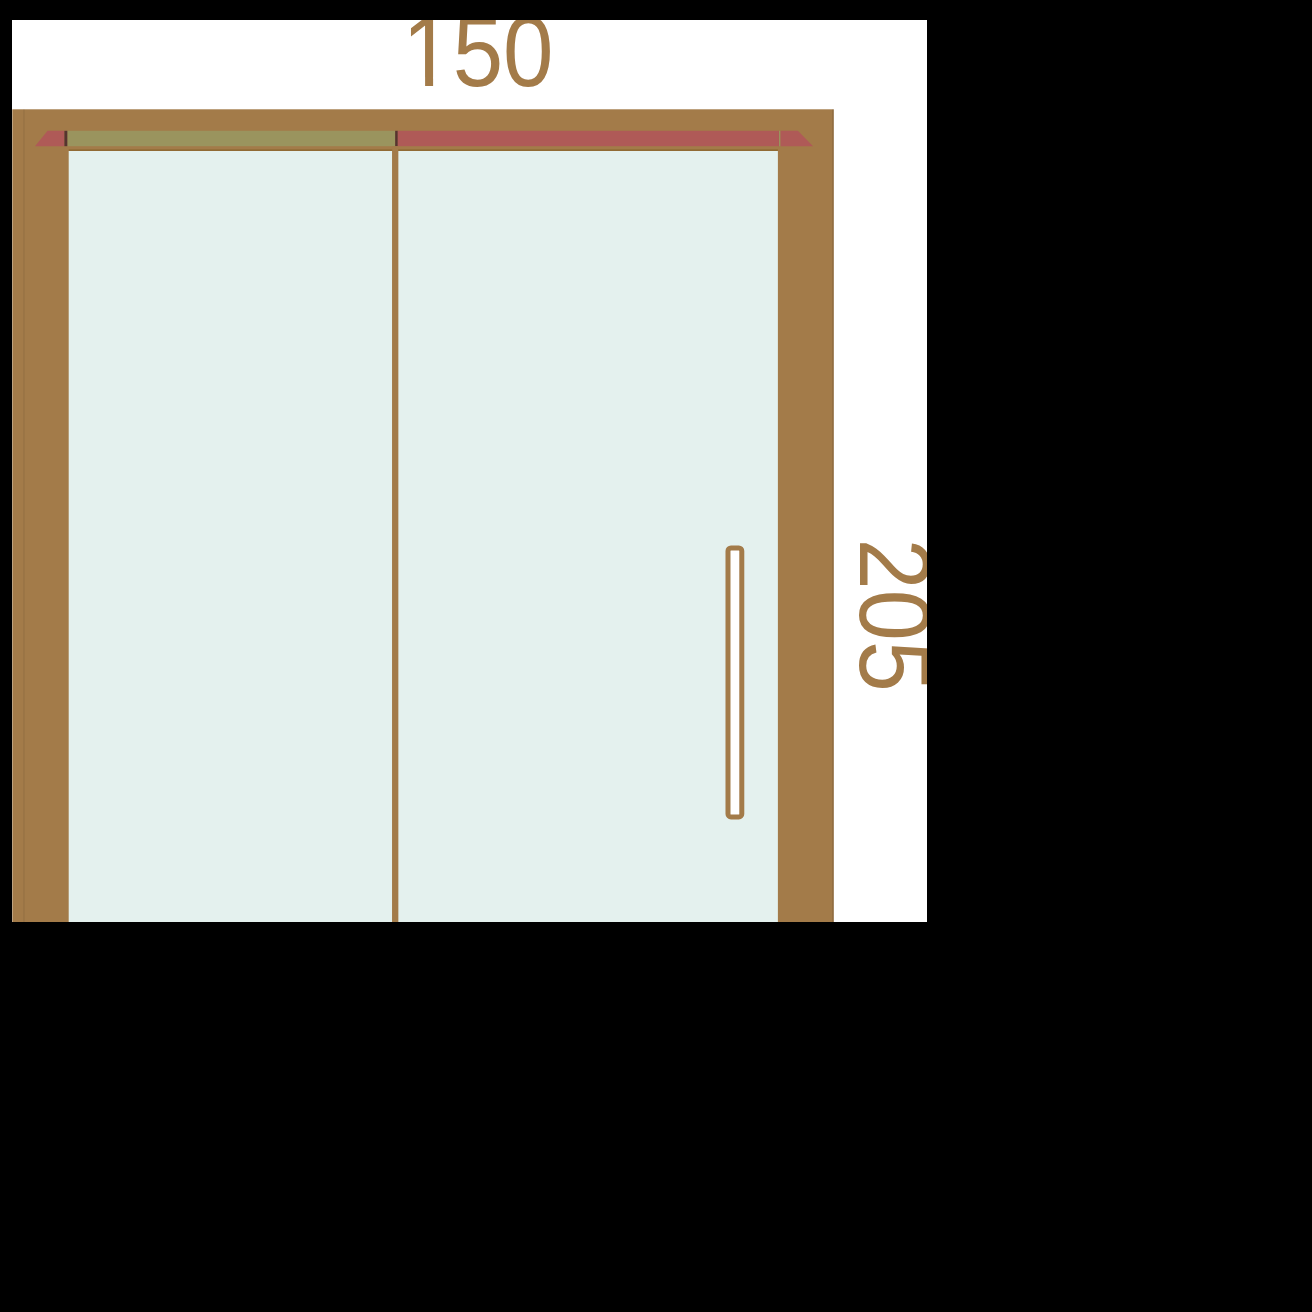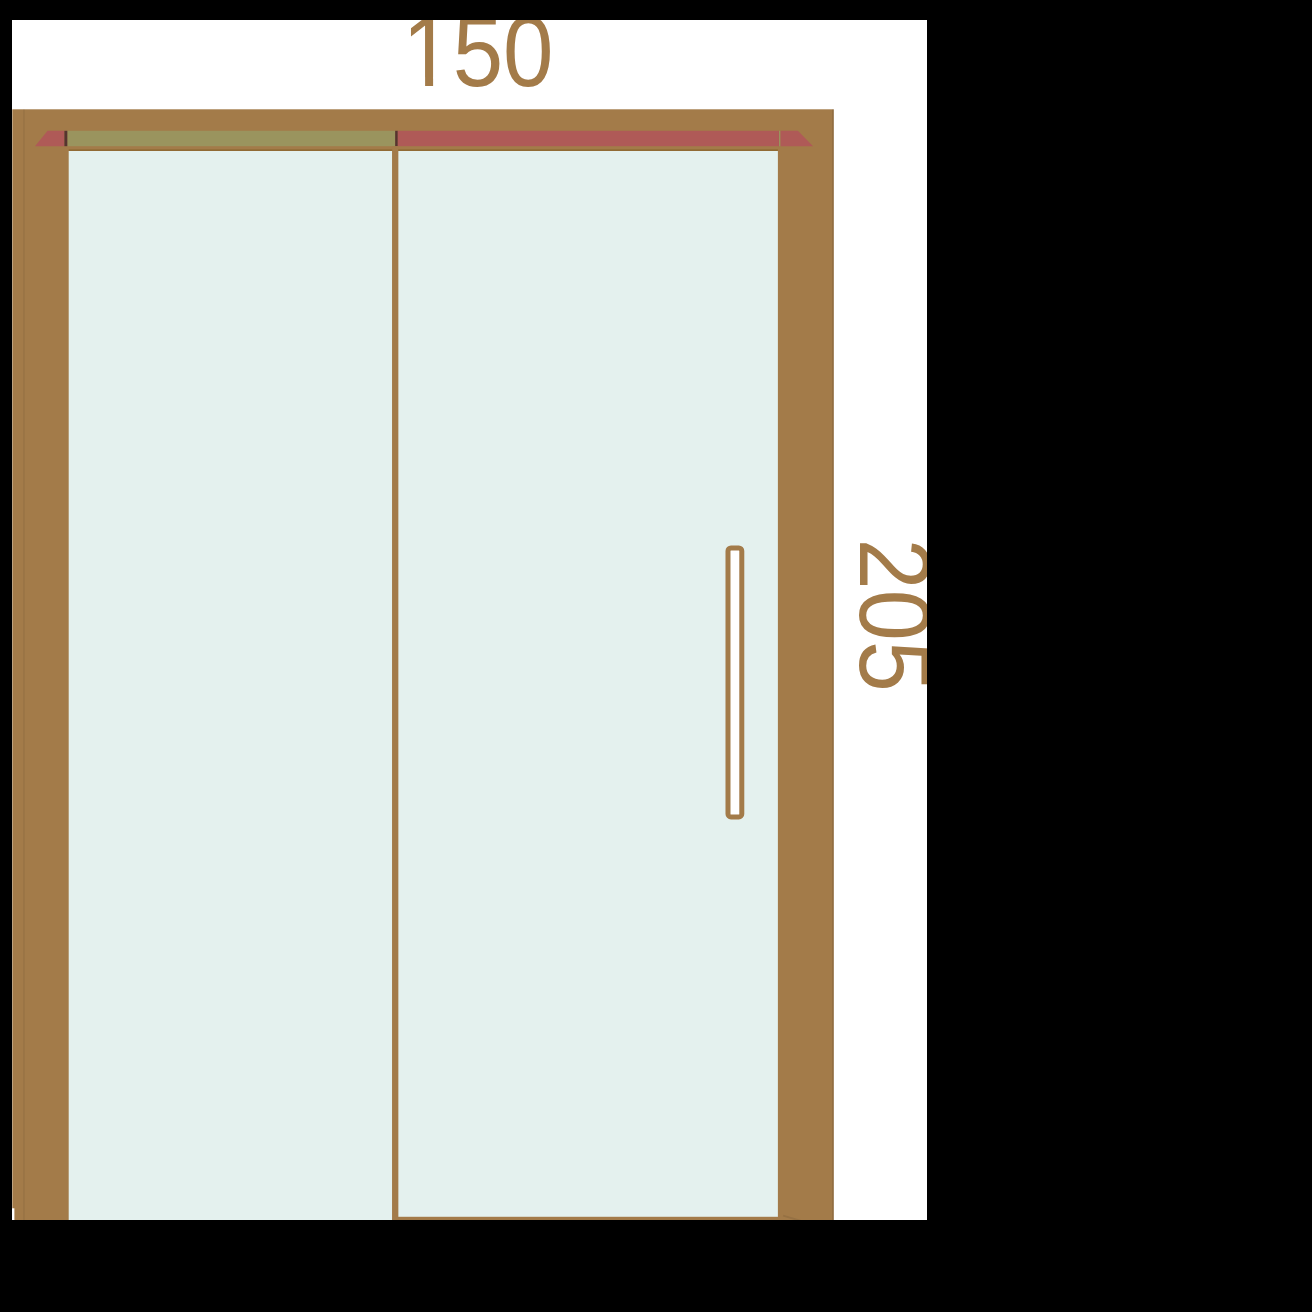--- a/index.html
+++ b/index.html
@@ -1,18 +1,18 @@
 <!DOCTYPE html>
 <html><head>
 <meta charset="utf-8">
 <style>
 html,body{margin:0;padding:0;background:#000;}
 text{font-family:"Liberation Sans",sans-serif;}
 body{width:1312px;height:1312px;overflow:hidden;position:relative;font-family:"Liberation Sans",sans-serif;}
-.canvas{position:absolute;left:11.7px;top:19.6px;width:915.4px;height:1200px;background:#fff;overflow:hidden;}
+.canvas{position:absolute;left:11.7px;top:19.6px;width:915.4px;height:902px;background:#fff;overflow:hidden;}
 </style>
 </head>
 <body>
 
 <div class="canvas">
 <svg width="915.4" height="1218.2" viewBox="0 0 915.4 1218.2" xmlns="http://www.w3.org/2000/svg" font-family="Liberation Sans, sans-serif">
 
   <rect x="0.3" y="89.3" width="821.5" height="1128.9" fill="#A37B49"></rect>
 
   <rect x="11.2" y="89.3" width="1.5" height="1128.9" fill="rgba(0,0,0,0.07)"></rect>

